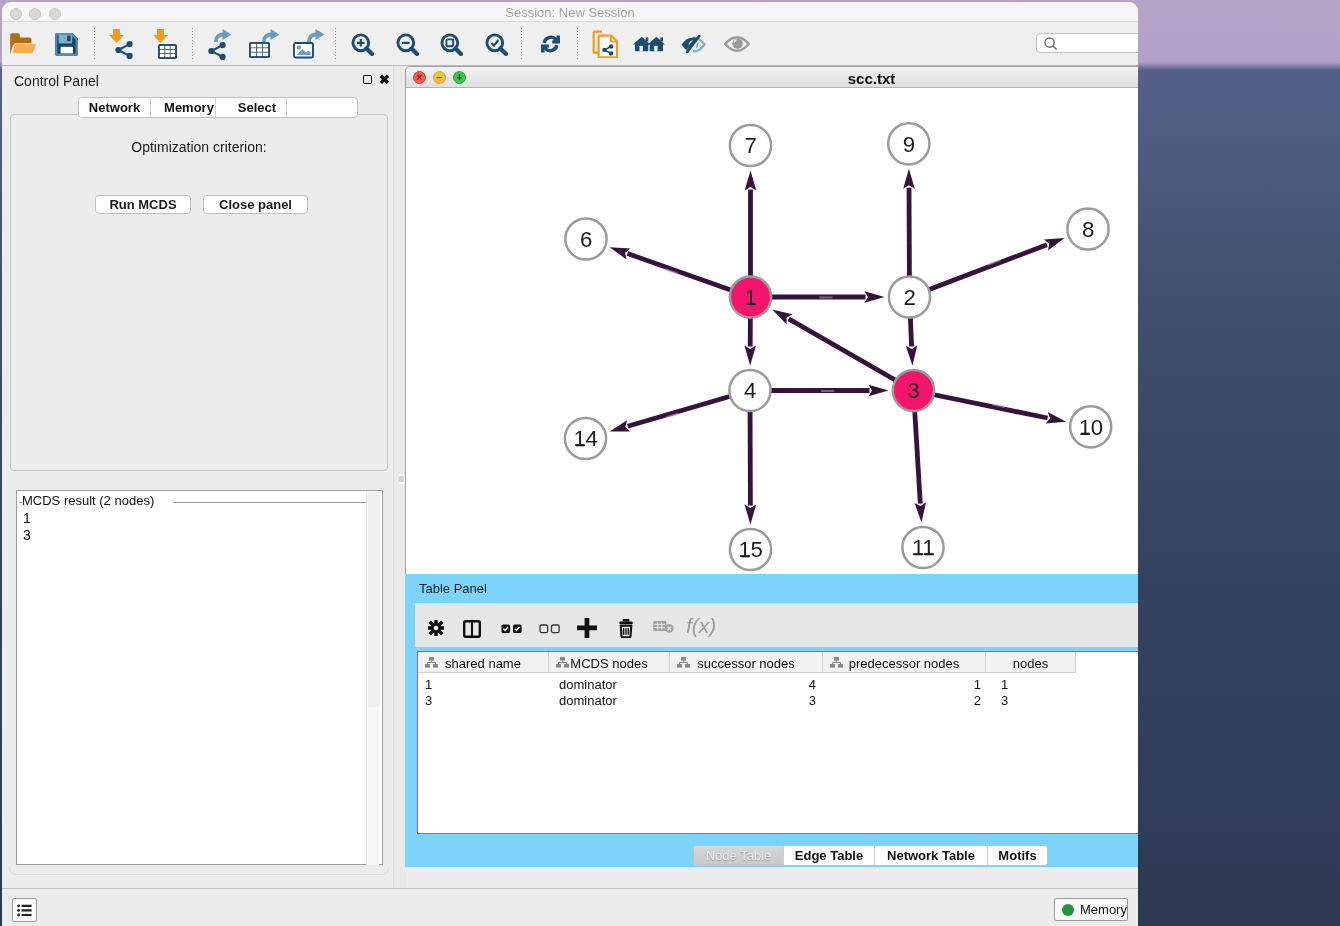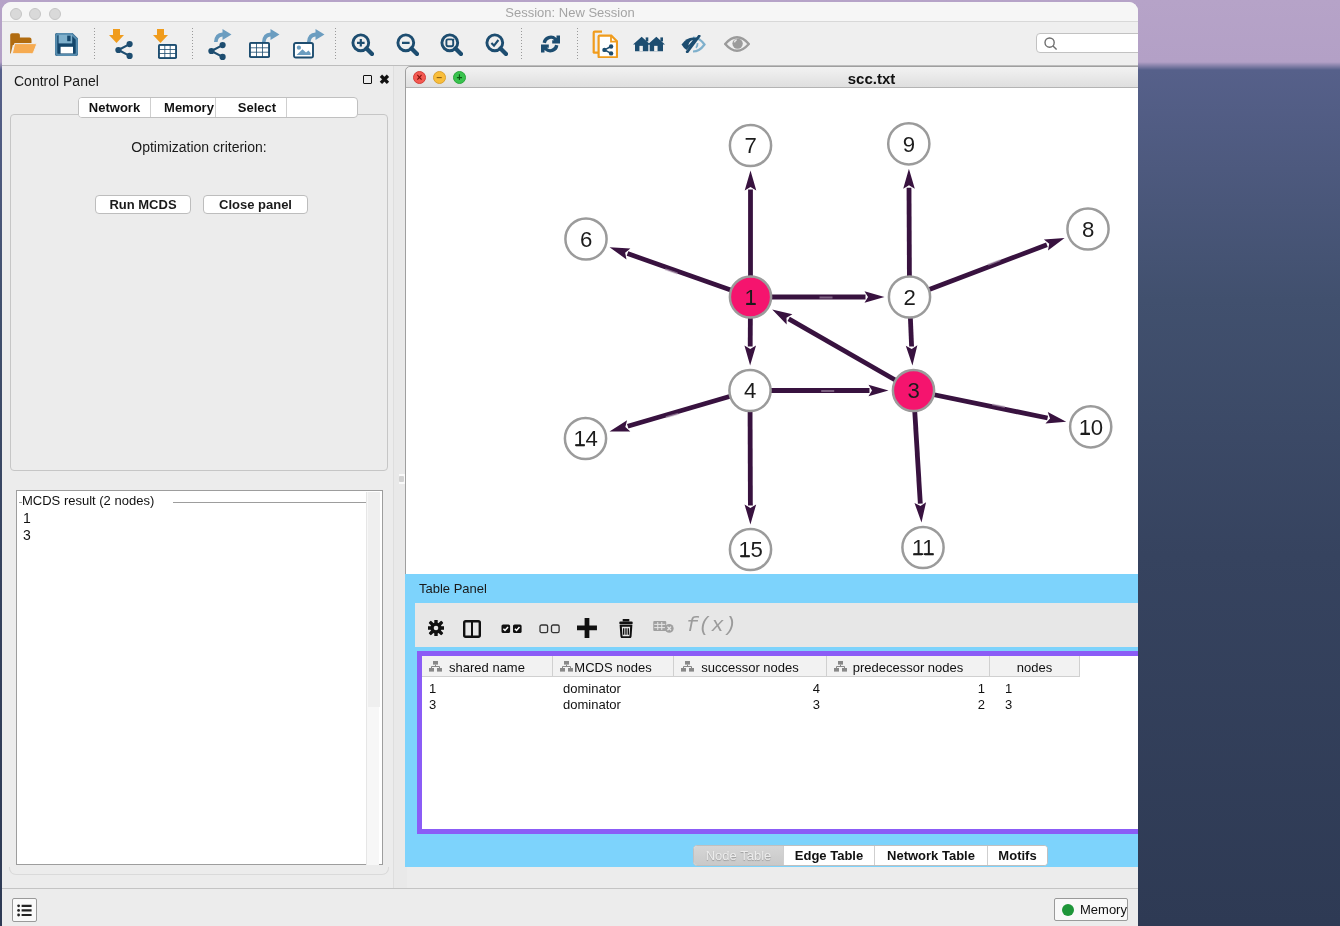--- a/index.html
+++ b/index.html
@@ -72,21 +72,21 @@
 #hsplit { position:absolute; left:403px; top:588px; width:933px; height:5px; background:#e9e9e9; }
 #hsplit .handle { position:absolute; left:461px; top:-3px; width:12px; height:8px;
   background:#fafafa; }
 #hsplit .handle:after { content:""; position:absolute; left:2px; top:2px; width:8px; height:4px;
   background:#d2d2d2; border-radius:1px; }
 #tpanel { position:absolute; left:403px; top:572px; width:933px; height:293px; background:#7dd3fc; }
 #tpanel-head .pt { position:absolute; left:14px; top:7px; font-size:13px; color:#1a1a1a; }
 #tpanel-toolbar { position:absolute; left:10px; top:29px; width:913px; height:44px;
   background:#e7e7e7; }
 #ttable { position:absolute; left:12px; top:77px; width:906px; height:183px;
-  background:#fff; border:5px solid #8b5cf6; }
+  background:#fff; border:1px solid #8b5cf6; }
 .thead { position:absolute; top:0; height:21px; background:#f2f2f2;
   border-right:1px solid #d0d0d0; border-bottom:1px solid #d0d0d0; }
 .thead .txt { position:absolute; width:100%; text-align:center; top:4px; font-size:13px; color:#111; }
 .trow { position:absolute; height:16px; font-size:13px; color:#111; }
 #ttabs { position:absolute; left:288px; top:271px; height:21px; display:flex;
   border:1px solid #c0c0c0; border-radius:4px; overflow:hidden; background:#fff; }
 #ttabs .tab { height:100%; font-size:13px; font-weight:bold; color:#111; text-align:center;
   line-height:20px; border-right:1px solid #cfcfcf; background:#fff; }
 #ttabs .tab:last-child { border-right:none; }
 #ttabs .tab.sel { background:linear-gradient(#d6d6d6,#c9c9c9); color:#ececec;
@@ -422,21 +422,21 @@
             <rect x="0" y="2" width="11" height="2.2" rx="1" fill="#111111"></rect>
             <path d="M1.2 5.5 L9.8 5.5 L9.2 14 Q9.1 15 8.1 15 L2.9 15 Q1.9 15 1.8 14 Z" fill="none" stroke="#111111" stroke-width="1.7"></path>
             <path d="M3.6 7.5 L3.6 12.8 M5.5 7.5 L5.5 12.8 M7.4 7.5 L7.4 12.8" stroke="#111111" stroke-width="1.1"></path>
           </svg>
       <svg style="position:absolute;left:238px;top:17px" width="21" height="13" viewBox="0 0 20.5 13">
             <rect x="0" y="1" width="13" height="10" rx="1" fill="#a0a0a0"></rect>
             <path d="M1 4.4 L12 4.4 M1 7.6 L12 7.6 M4.5 2 L4.5 10 M8.5 2 L8.5 10" stroke="#e7e7e7" stroke-width="1"></path>
             <circle cx="16" cy="8.4" r="4.4" fill="#a0a0a0"></circle>
             <path d="M14.2 6.6 L17.8 10.2 M17.8 6.6 L14.2 10.2" stroke="#e7e7e7" stroke-width="1.3"></path>
           </svg>
-      <div style="position:absolute;left:271px;top:11px;font-family:Liberation Mono, monospace;font-style:italic;font-size:21px;color:#9b9b9b;">f(x)</div>
+      <div style="position:absolute;left:271px;top:11px;font-family:Liberation Sans, sans-serif;font-style:italic;font-size:21px;color:#9b9b9b;">f(x)</div>
     </div>
     <div id="ttable">
       <div class="thead" style="left:0px;width:131px">
             <span style="position:absolute;left:7px">
               <svg width="13" height="11" viewBox="0 0 13 11" style="position:absolute;top:5px">
                 <rect x="4" y="0" width="5" height="3.6" fill="#888"></rect>
                 <rect x="0" y="7" width="5" height="3.6" fill="#888"></rect>
                 <rect x="8" y="7" width="5" height="3.6" fill="#888"></rect>
                 <path d="M6.5 3.6 L6.5 5.5 M2.5 7 L2.5 5.5 L10.5 5.5 L10.5 7" fill="none" stroke="#888" stroke-width="1"></path>
               </svg>

